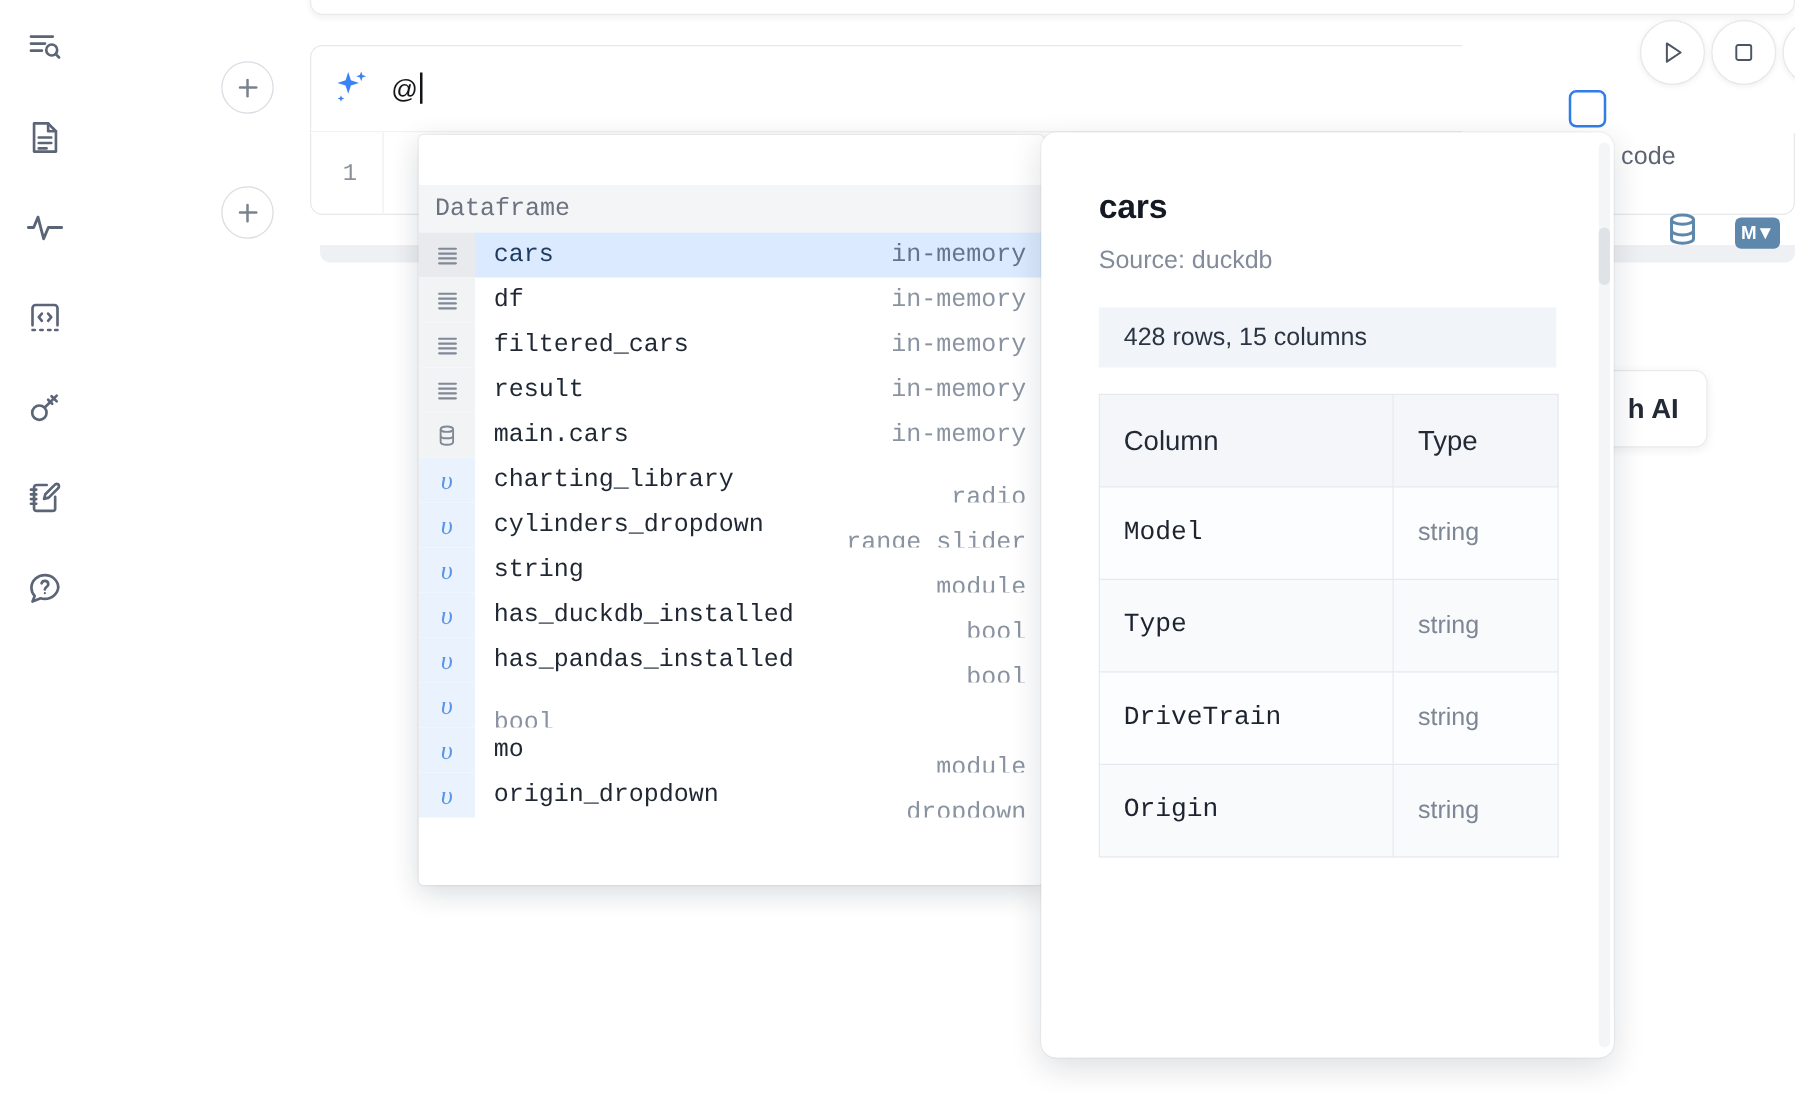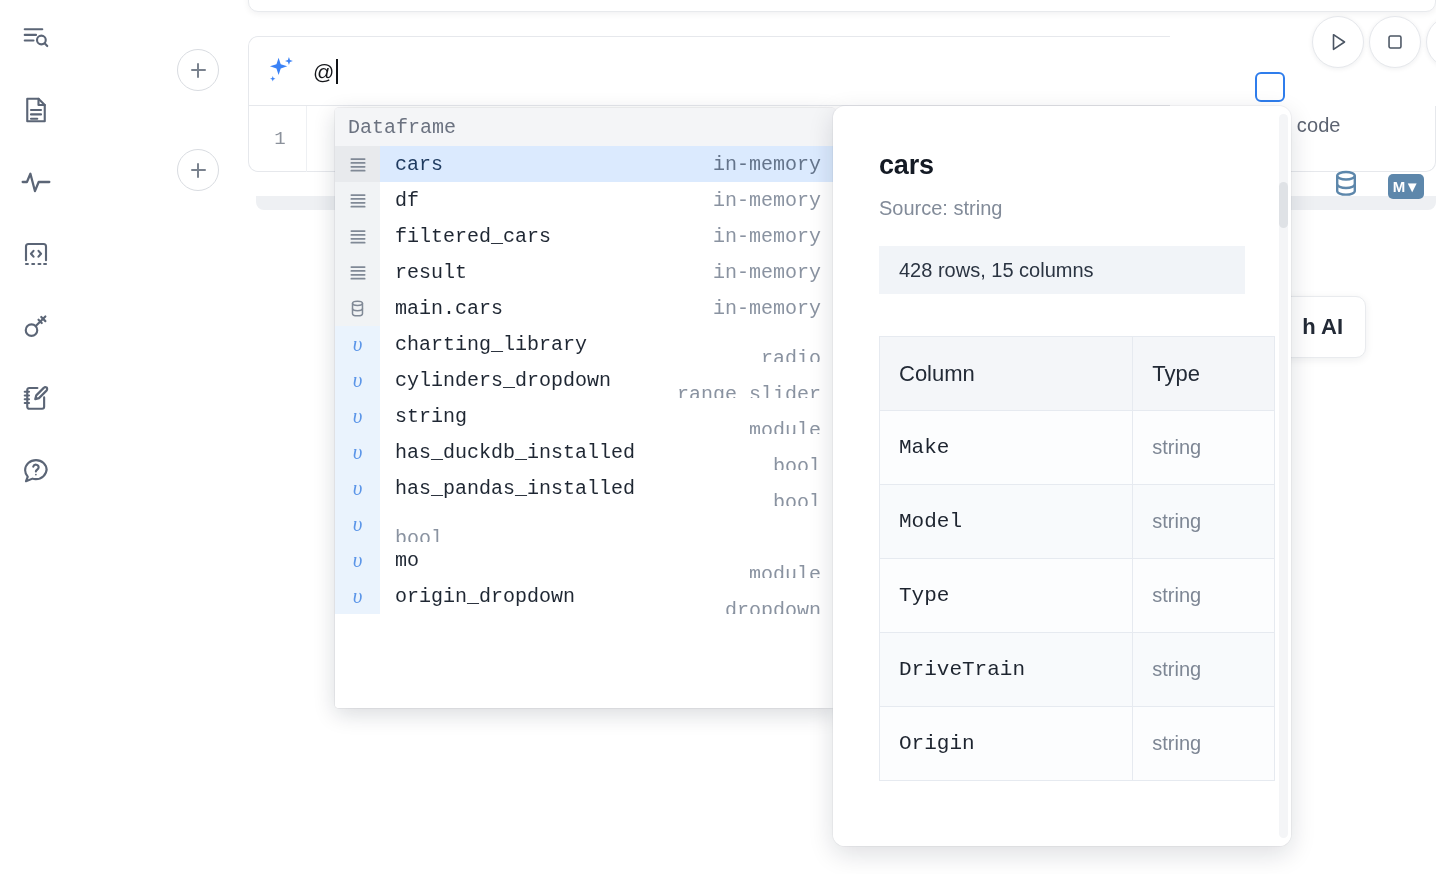--- a/index.html
+++ b/index.html
@@ -87,21 +87,21 @@
   
   .ac {
     position:absolute; left:335px; top:108px; width:500px; height:600px;
     background:#fff; border-radius:4px; overflow:hidden;
     box-shadow:0 6px 22px rgba(15,23,42,.16), 0 0 0 1px rgba(15,23,42,.05);
   }
   .ac-inner { position:relative; width:500px; }
   .ac-group {
     height:38px; background:#f4f5f7; display:flex; align-items:center;
     padding-left:13px; font-family:"Liberation Mono", monospace;
-    font-size:20px; color:#6b7280; letter-spacing:0;
+    font-size:20px; color:#6b7280; letter-spacing:0;margin-top:40px;
   }
   .ac-item {
     height:36px; display:flex; align-items:center; position:relative;
     font-family:"Liberation Mono", monospace; font-size:20px;
   }
   .ac-ico {
     width:45px; min-width:45px; height:36px; background:#f1f3f5;
     display:flex; align-items:center; justify-content:center; color:#808996;
   }
   .ac-ico.varcol { background:#eaf3fd; color:#5b95e8;
@@ -125,21 +125,21 @@
     overflow:hidden;
   }
   .pv-pad { padding:44px 46px 0 46px; }
   .pv-title { font-size:27px; font-weight:bold; color:#141a24; letter-spacing:-.2px; }
   .pv-src { margin-top:16px; font-size:20px; color:#828b99; }
   .pv-shape {
     margin-top:26px; background:#f1f4f8; border-radius:0;
     height:48px; display:flex; align-items:center; padding-left:20px;
     font-size:20px; color:#2b3442;
   }
-  .pv-table { margin-top:42px; width:396px; border-collapse:collapse; }
+  .pv-table { margin-top:21px; width:368px; border-collapse:collapse; }
   .pv-table th, .pv-table td {
     border:1px solid #e6eaf0; height:74px; text-align:left; padding-left:19px;
     vertical-align:middle;
   }
   .pv-table th { background:#f4f6f9; font-weight:normal; font-size:22px; color:#222a36; }
   .pv-table td.col-name { font-family:"Liberation Mono", monospace; font-size:21px; color:#1d242f; background:#fcfdfe; }
   .pv-table td.col-type { font-size:20px; color:#7d8694; background:#fcfdfe; }
   .pv-table tr:nth-child(even) td { background:#f8fafc; }
   .pv-table col.c1 { width:236px; }
   .pv-table col.c2 { width:132px; }
@@ -379,38 +379,34 @@
             <span class="ac-type">dropdown</span>
           </div>
         </div>
       </div>
     <div class="ac-clip"></div>
   </div>
 
   <div class="pv">
     <div class="pv-pad">
       <div class="pv-title">cars</div>
-      <div class="pv-src">Source: string</div>
+      <div class="pv-src">Source: duckdb</div>
       <div class="pv-shape">428 rows, 15 columns</div>
       <table class="pv-table">
         <colgroup>
             <col class="c1">
             <col class="c2">
           </colgroup>
         <thead>
           <tr>
             <th>Column</th>
             <th>Type</th>
           </tr>
         </thead>
         <tbody id="pv-body">
-            <tr>
-              <td class="col-name">Make</td>
-              <td class="col-type">string</td>
-            </tr>
             <tr>
               <td class="col-name">Model</td>
               <td class="col-type">string</td>
             </tr>
             <tr>
               <td class="col-name">Type</td>
               <td class="col-type">string</td>
             </tr>
             <tr>
               <td class="col-name">DriveTrain</td>

